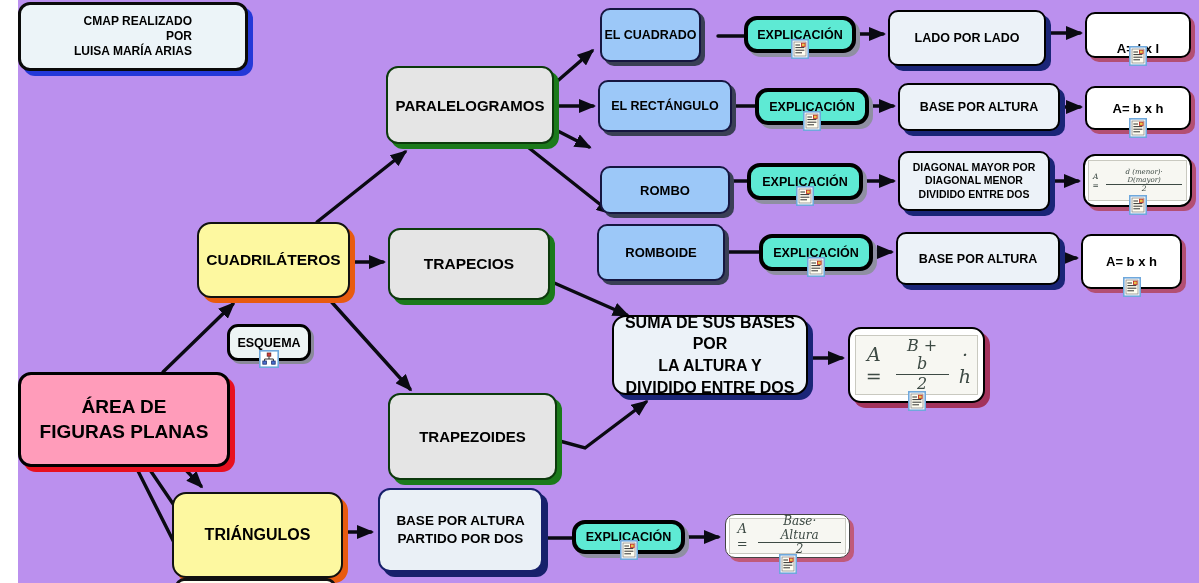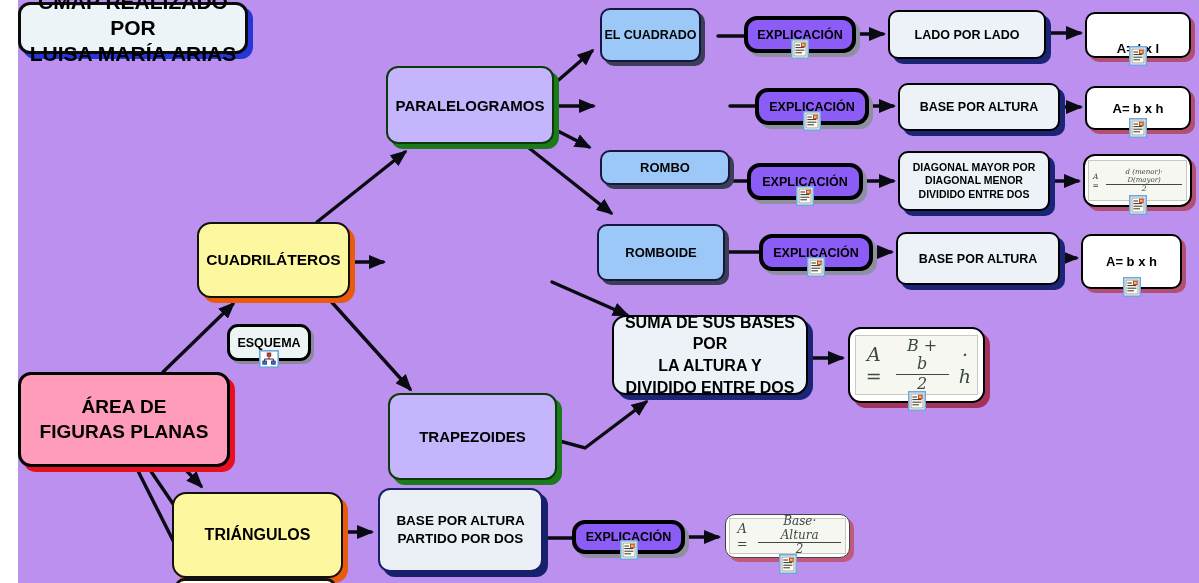--- a/index.html
+++ b/index.html
@@ -4,27 +4,27 @@
 <style>
   html,body{margin:0;padding:0;background:#fff;}
   #stage{position:relative;width:1199px;height:583px;overflow:hidden;background:#ffffff;
          font-family:"Liberation Sans",sans-serif;}
   #purple-bg{position:absolute;left:18px;top:0;right:0;bottom:0;background:#BB90EE;}
   #edges{position:absolute;left:0;top:0;width:1199px;height:583px;z-index:1;pointer-events:none;}
   .node{position:absolute;box-sizing:border-box;z-index:2;display:flex;align-items:center;
         justify-content:center;text-align:center;font-weight:bold;color:#000;}
   .lbl{white-space:pre-line;}
   .c-blue{background:#9CC8F8;border:2px solid #161640;border-radius:10px;box-shadow:4px 4px 0 #3A3F55;}
-  .c-green{background:#c4b5fd;border:2.5px solid #0C3A0C;border-radius:12px;box-shadow:5px 5px 0 #1B7A1B;}
+  .c-green{background:#e5e5e5;border:2.5px solid #0C3A0C;border-radius:12px;box-shadow:5px 5px 0 #1B7A1B;}
   .c-yellow{background:#FDF8A0;border:2.5px solid #111;border-radius:14px;box-shadow:5px 5px 0 #E85B0F;}
   .c-pink{background:#FF9CBA;border:3.5px solid #000;border-radius:13px;box-shadow:5px 5px 0 #E8101F;}
   .c-ice{background:#ECF2F8;border:2.5px solid #000;border-radius:10px;box-shadow:5px 5px 0 #1A2577;}
   .c-ice-nv{background:#EAF0F6;border:2.5px solid #17206B;border-radius:12px;box-shadow:5px 5px 0 #17206B;}
   .c-title{background:#ECF4F8;border:3px solid #0a0a0a;border-radius:12px;box-shadow:5px 5px 0 #2438D8;}
-  .c-expl{background:#8b5cf6;border:4px solid #000;border-radius:13px;box-shadow:4px 4px 0 #8F8FA2;}
+  .c-expl{background:#5eead4;border:4px solid #000;border-radius:13px;box-shadow:4px 4px 0 #8F8FA2;}
   .c-formula{background:#ffffff;border:2.5px solid #000;border-radius:10px;box-shadow:4px 4px 0 #B34F73;}
   .c-esq{background:#EDF4F4;border:3px solid #000;border-radius:11px;box-shadow:3px 3px 0 #8A8A9A;}
   .icon-slot{position:absolute;left:50%;bottom:-10px;transform:translateX(-50%);z-index:6;line-height:0;}
   .fpanel{box-sizing:border-box;background:#F7F7F2;border:1px solid #C9C9C0;display:flex;
           align-items:center;justify-content:center;font-family:"DejaVu Serif",serif;
           font-style:italic;font-weight:normal;color:#3D4A44;}
   .frac{display:inline-flex;flex-direction:column;align-items:center;margin:0 4px;line-height:1.15;}
   .num{border-bottom:1.5px solid #3D4A44;padding:0 4px;}
   .partial-box{position:absolute;left:175px;top:578px;width:161px;height:20px;box-sizing:border-box;
                background:#FFFEF2;border:3px solid #111;border-radius:9px;z-index:2;}
@@ -67,21 +67,21 @@
       <line x1="1058" y1="258" x2="1076" y2="258" marker-end="url(#ah)"></line>
       <line x1="552" y1="282" x2="627" y2="315" marker-end="url(#ah)"></line>
       <polyline points="556,440 585,448 646,402" marker-end="url(#ah)"></polyline>
       <line x1="808" y1="358" x2="842" y2="358" marker-end="url(#ah)"></line>
       <line x1="344" y1="532" x2="371" y2="532" marker-end="url(#ah)"></line>
       <line x1="543" y1="538" x2="572" y2="538"></line>
       <line x1="686" y1="537" x2="718" y2="537" marker-end="url(#ah)"></line>
     </g>
   </svg>
 
-  <div class="node c-title" style="left:18px;top:2px;width:230px;height:52px;font-size:21px;line-height:1.25;">
+  <div class="node c-title" style="left:18px;top:2px;width:230px;height:69px;font-size:12px;line-height:1.25;text-align:right;">
     <span class="lbl">CMAP REALIZADO
 POR
 LUISA MARÍA ARIAS</span>
   </div>
 
   <div class="node c-pink" style="left:18px;top:372px;width:212px;height:95px;font-size:19px;line-height:1.3;">
     <span class="lbl">ÁREA DE
 FIGURAS PLANAS</span>
   </div>
 
@@ -100,33 +100,39 @@
           <line x1="14.4" y1="9" x2="14.4" y2="11" stroke="#333" stroke-width="1"></line>
           <rect x="3.8" y="11" width="3.6" height="3.2" fill="#4A6FD0" stroke="#203070" stroke-width="0.8"></rect>
           <rect x="12.6" y="11" width="3.6" height="3.2" fill="#4A6FD0" stroke="#203070" stroke-width="0.8"></rect>
         </svg></span>
   </div>
 
   <div class="node c-green" style="left:386px;top:66px;width:168px;height:78px;font-size:15px;">
     <span class="lbl">PARALELOGRAMOS</span>
   </div>
 
+  <div class="node c-green" style="left:388px;top:228px;width:162px;height:72px;font-size:15.5px;">
+    <span class="lbl">TRAPECIOS</span>
+  </div>
 
   <div class="node c-green" style="left:388px;top:393px;width:169px;height:87px;font-size:15px;">
     <span class="lbl">TRAPEZOIDES</span>
   </div>
 
   <div class="node c-yellow" style="left:172px;top:492px;width:171px;height:86px;font-size:16px;">
     <span class="lbl">TRIÁNGULOS</span>
   </div>
 
   <div class="node c-blue" style="left:600px;top:8px;width:101px;height:54px;font-size:12.5px;">
     <span class="lbl">EL CUADRADO</span>
   </div>
-  <div class="node c-blue" style="left:600px;top:150px;width:130px;height:35px;font-size:13px;">
+  <div class="node c-blue" style="left:598px;top:80px;width:134px;height:52px;font-size:12.5px;">
+    <span class="lbl">EL RECTÁNGULO</span>
+  </div>
+  <div class="node c-blue" style="left:600px;top:166px;width:130px;height:48px;font-size:13px;">
     <span class="lbl">ROMBO</span>
   </div>
   <div class="node c-blue" style="left:597px;top:224px;width:128px;height:57px;font-size:13px;">
     <span class="lbl">ROMBOIDE</span>
   </div>
 
   <div class="node c-expl" style="left:744px;top:16px;width:112px;height:37px;font-size:12.5px;">
     <span class="lbl">EXPLICACIÓN</span>
     <span class="icon-slot"><svg width="18" height="20" viewBox="0 0 18 20">
           <rect x="0.8" y="0.8" width="16.4" height="18.4" fill="#fff" stroke="#6FA8DC" stroke-width="1.6"></rect>
@@ -180,21 +186,21 @@
           <rect x="0.8" y="0.8" width="16.4" height="18.4" fill="#fff" stroke="#6FA8DC" stroke-width="1.6"></rect>
           <rect x="3" y="3" width="12" height="14" fill="#FFFDF0" stroke="#8a8a8a" stroke-width="0.8"></rect>
           <rect x="10.5" y="4.2" width="3.6" height="3.2" fill="#E8C84A" stroke="#C03028" stroke-width="0.9"></rect>
           <line x1="4.4" y1="6" x2="9" y2="6" stroke="#333" stroke-width="1"></line>
           <line x1="4.4" y1="8.6" x2="13.4" y2="8.6" stroke="#333" stroke-width="1"></line>
           <line x1="4.4" y1="11.2" x2="13.4" y2="11.2" stroke="#333" stroke-width="1"></line>
           <line x1="4.4" y1="13.8" x2="11" y2="13.8" stroke="#333" stroke-width="1"></line>
         </svg></span>
   </div>
 
-  <div class="node c-ice" style="left:888px;top:10px;width:158px;height:49px;font-size:12.5px;">
+  <div class="node c-ice" style="left:888px;top:10px;width:158px;height:56px;font-size:12.5px;">
     <span class="lbl">LADO POR LADO</span>
   </div>
   <div class="node c-ice" style="left:898px;top:83px;width:162px;height:48px;font-size:12.5px;">
     <span class="lbl">BASE POR ALTURA</span>
   </div>
   <div class="node c-ice" style="left:898px;top:151px;width:152px;height:60px;font-size:10.5px;line-height:1.25;">
     <span class="lbl">DIAGONAL MAYOR POR
 DIAGONAL MENOR
 DIVIDIDO ENTRE DOS</span>
   </div>

